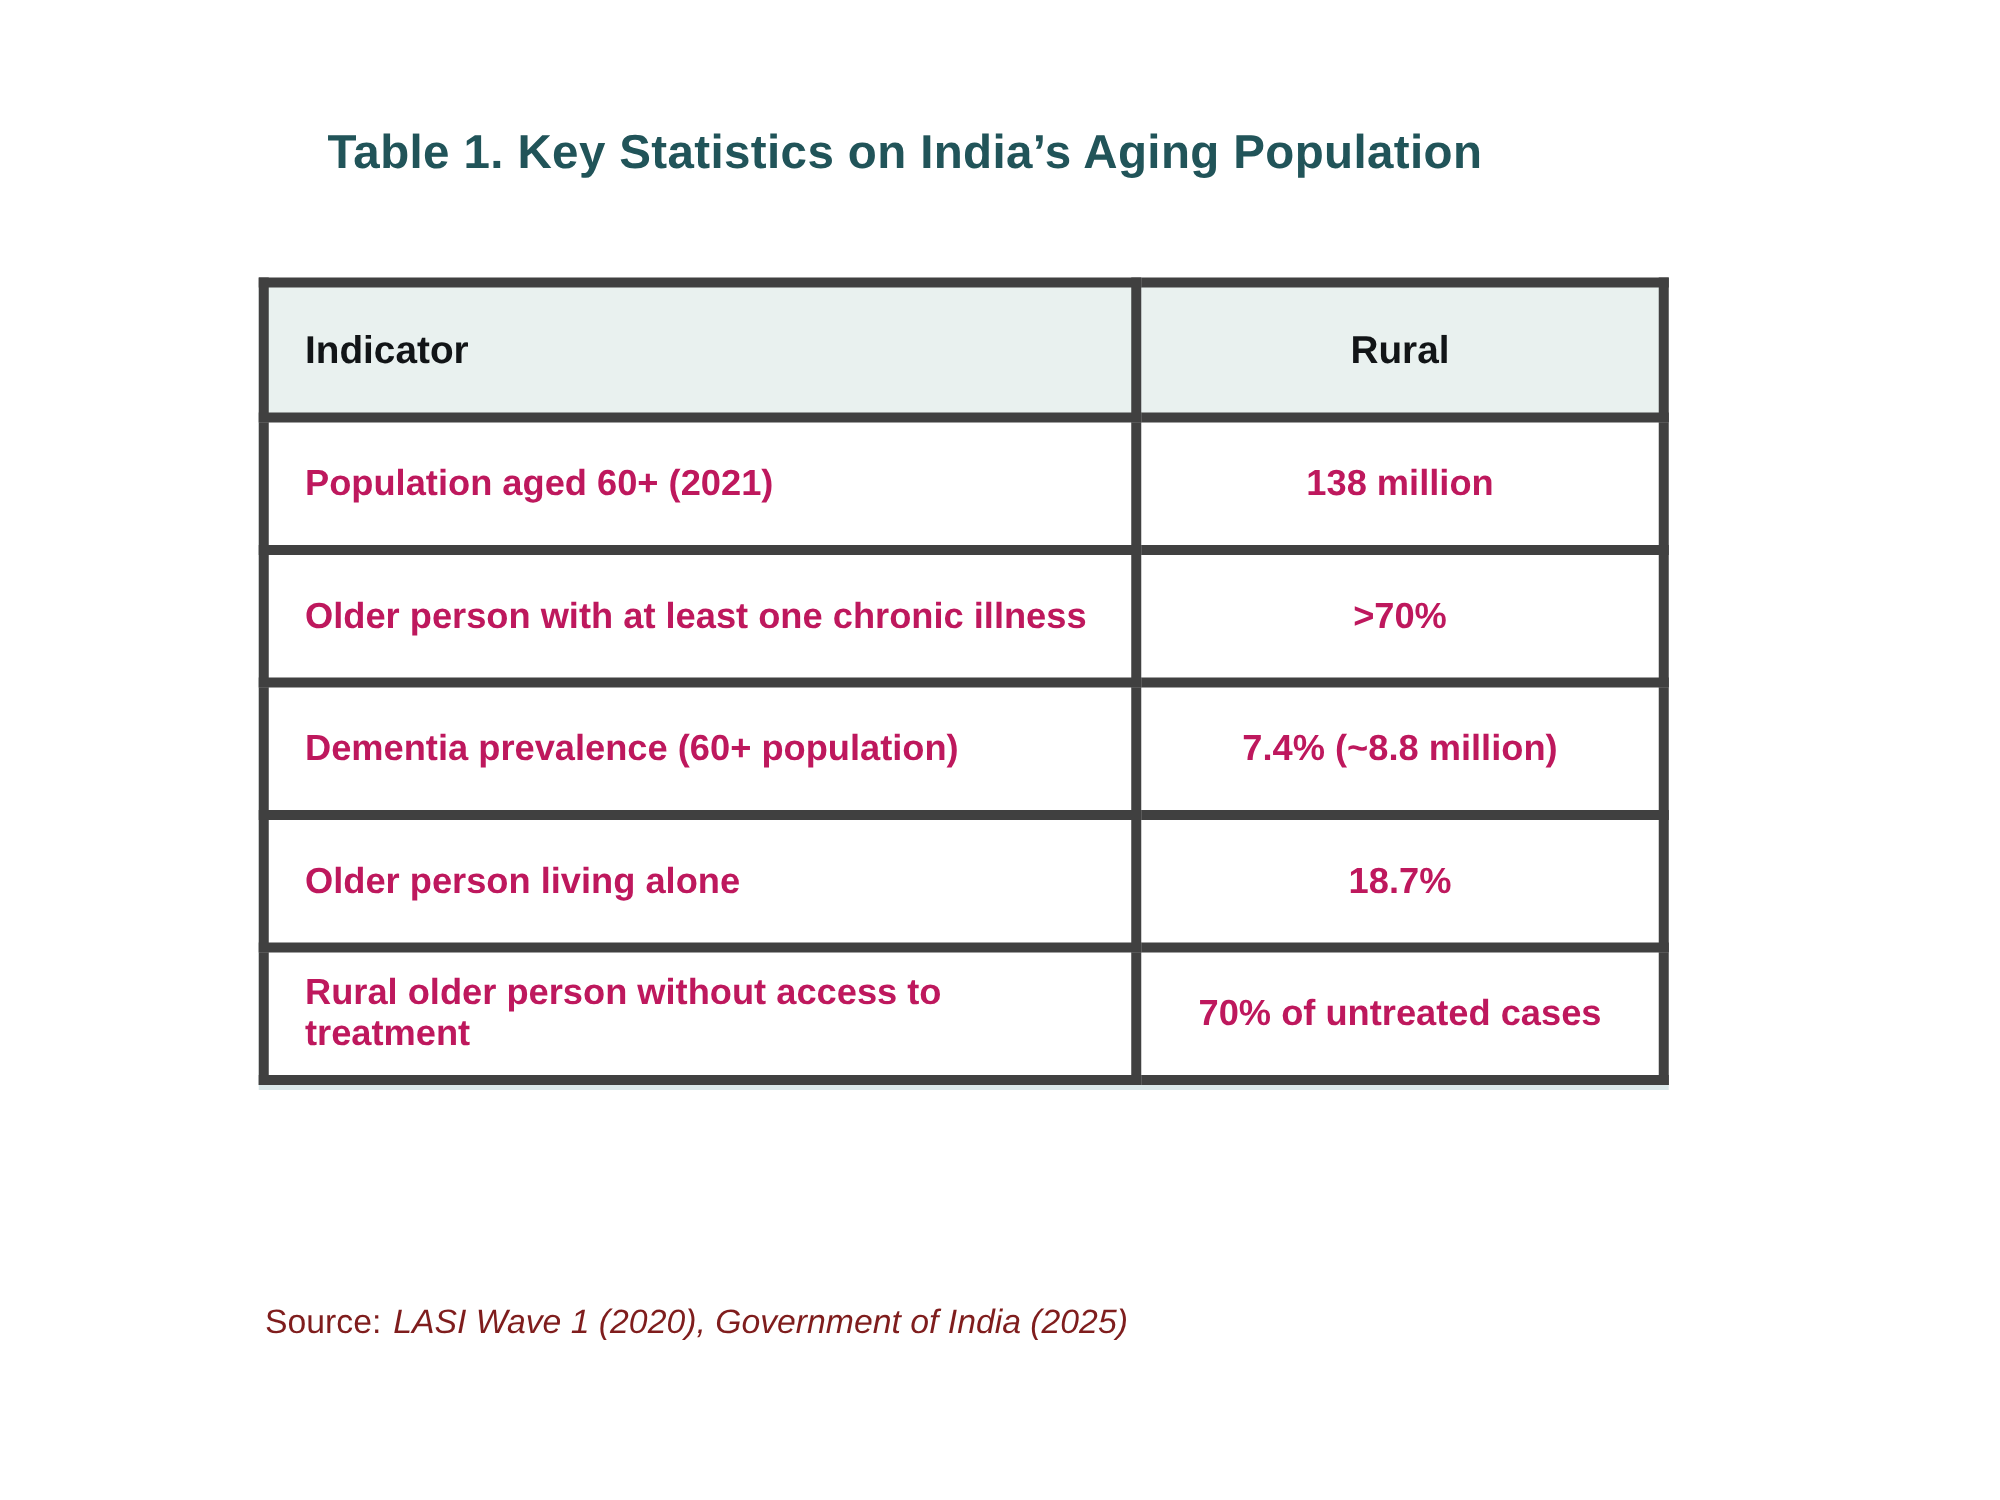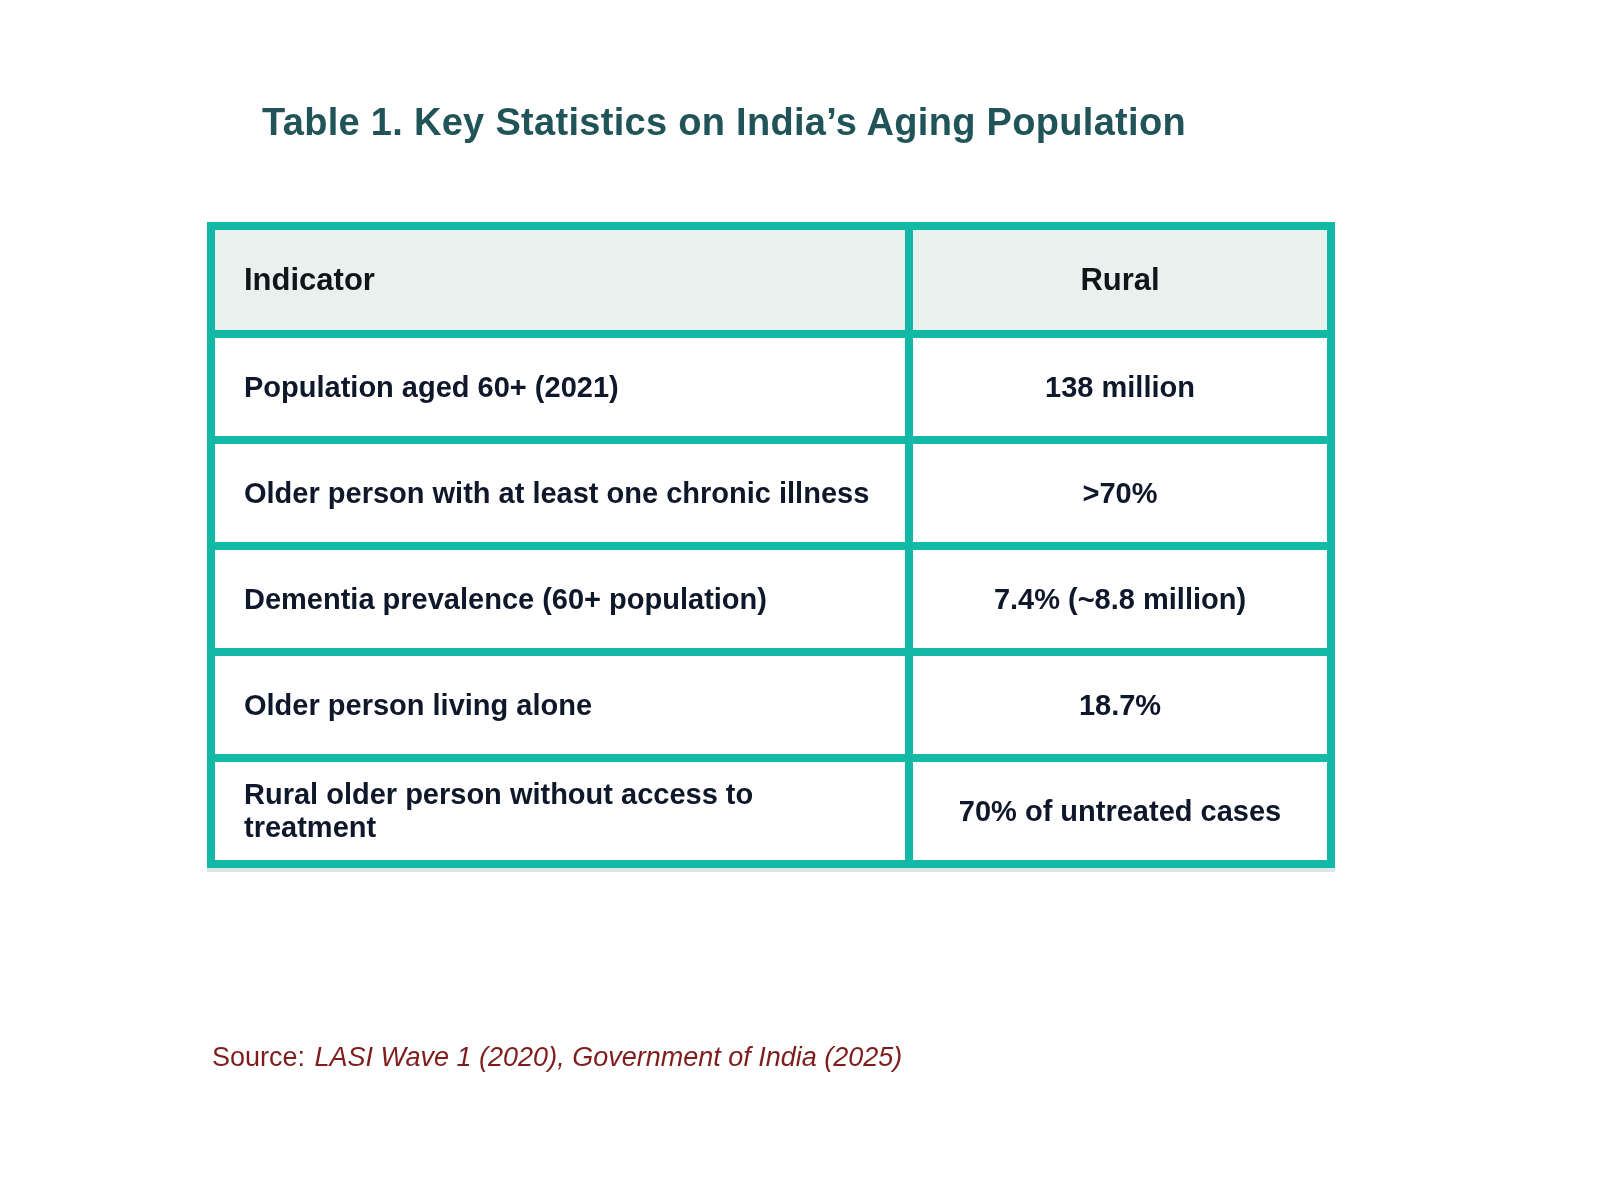--- a/index.html
+++ b/index.html
@@ -29,35 +29,35 @@
     position: absolute;
     left: 207px;
     top: 222px;
     width: 1120px;
     border-collapse: collapse;
     table-layout: fixed;
     box-shadow: 0 4px 0 rgba(176, 203, 209, 0.45);
   }
   .stats-table th,
   .stats-table td {
-    border: 8px solid #14b8a6;
+    border: 8px solid #404040;
     font-weight: bold;
     vertical-align: middle;
   }
   .stats-table th {
     background: #e9f1ef;
     height: 108px;
     font-size: 31px;
     color: #121517;
   }
   .stats-table td {
     background: #ffffff;
     height: 106px;
     font-size: 29px;
-    color: #0f172a;
+    color: #be185d;
   }
   .cell-indicator {
     text-align: left;
     padding-left: 29px;
     padding-right: 14px;
   }
   .cell-value {
     text-align: center;
     padding-left: 8px;
     padding-right: 8px;

